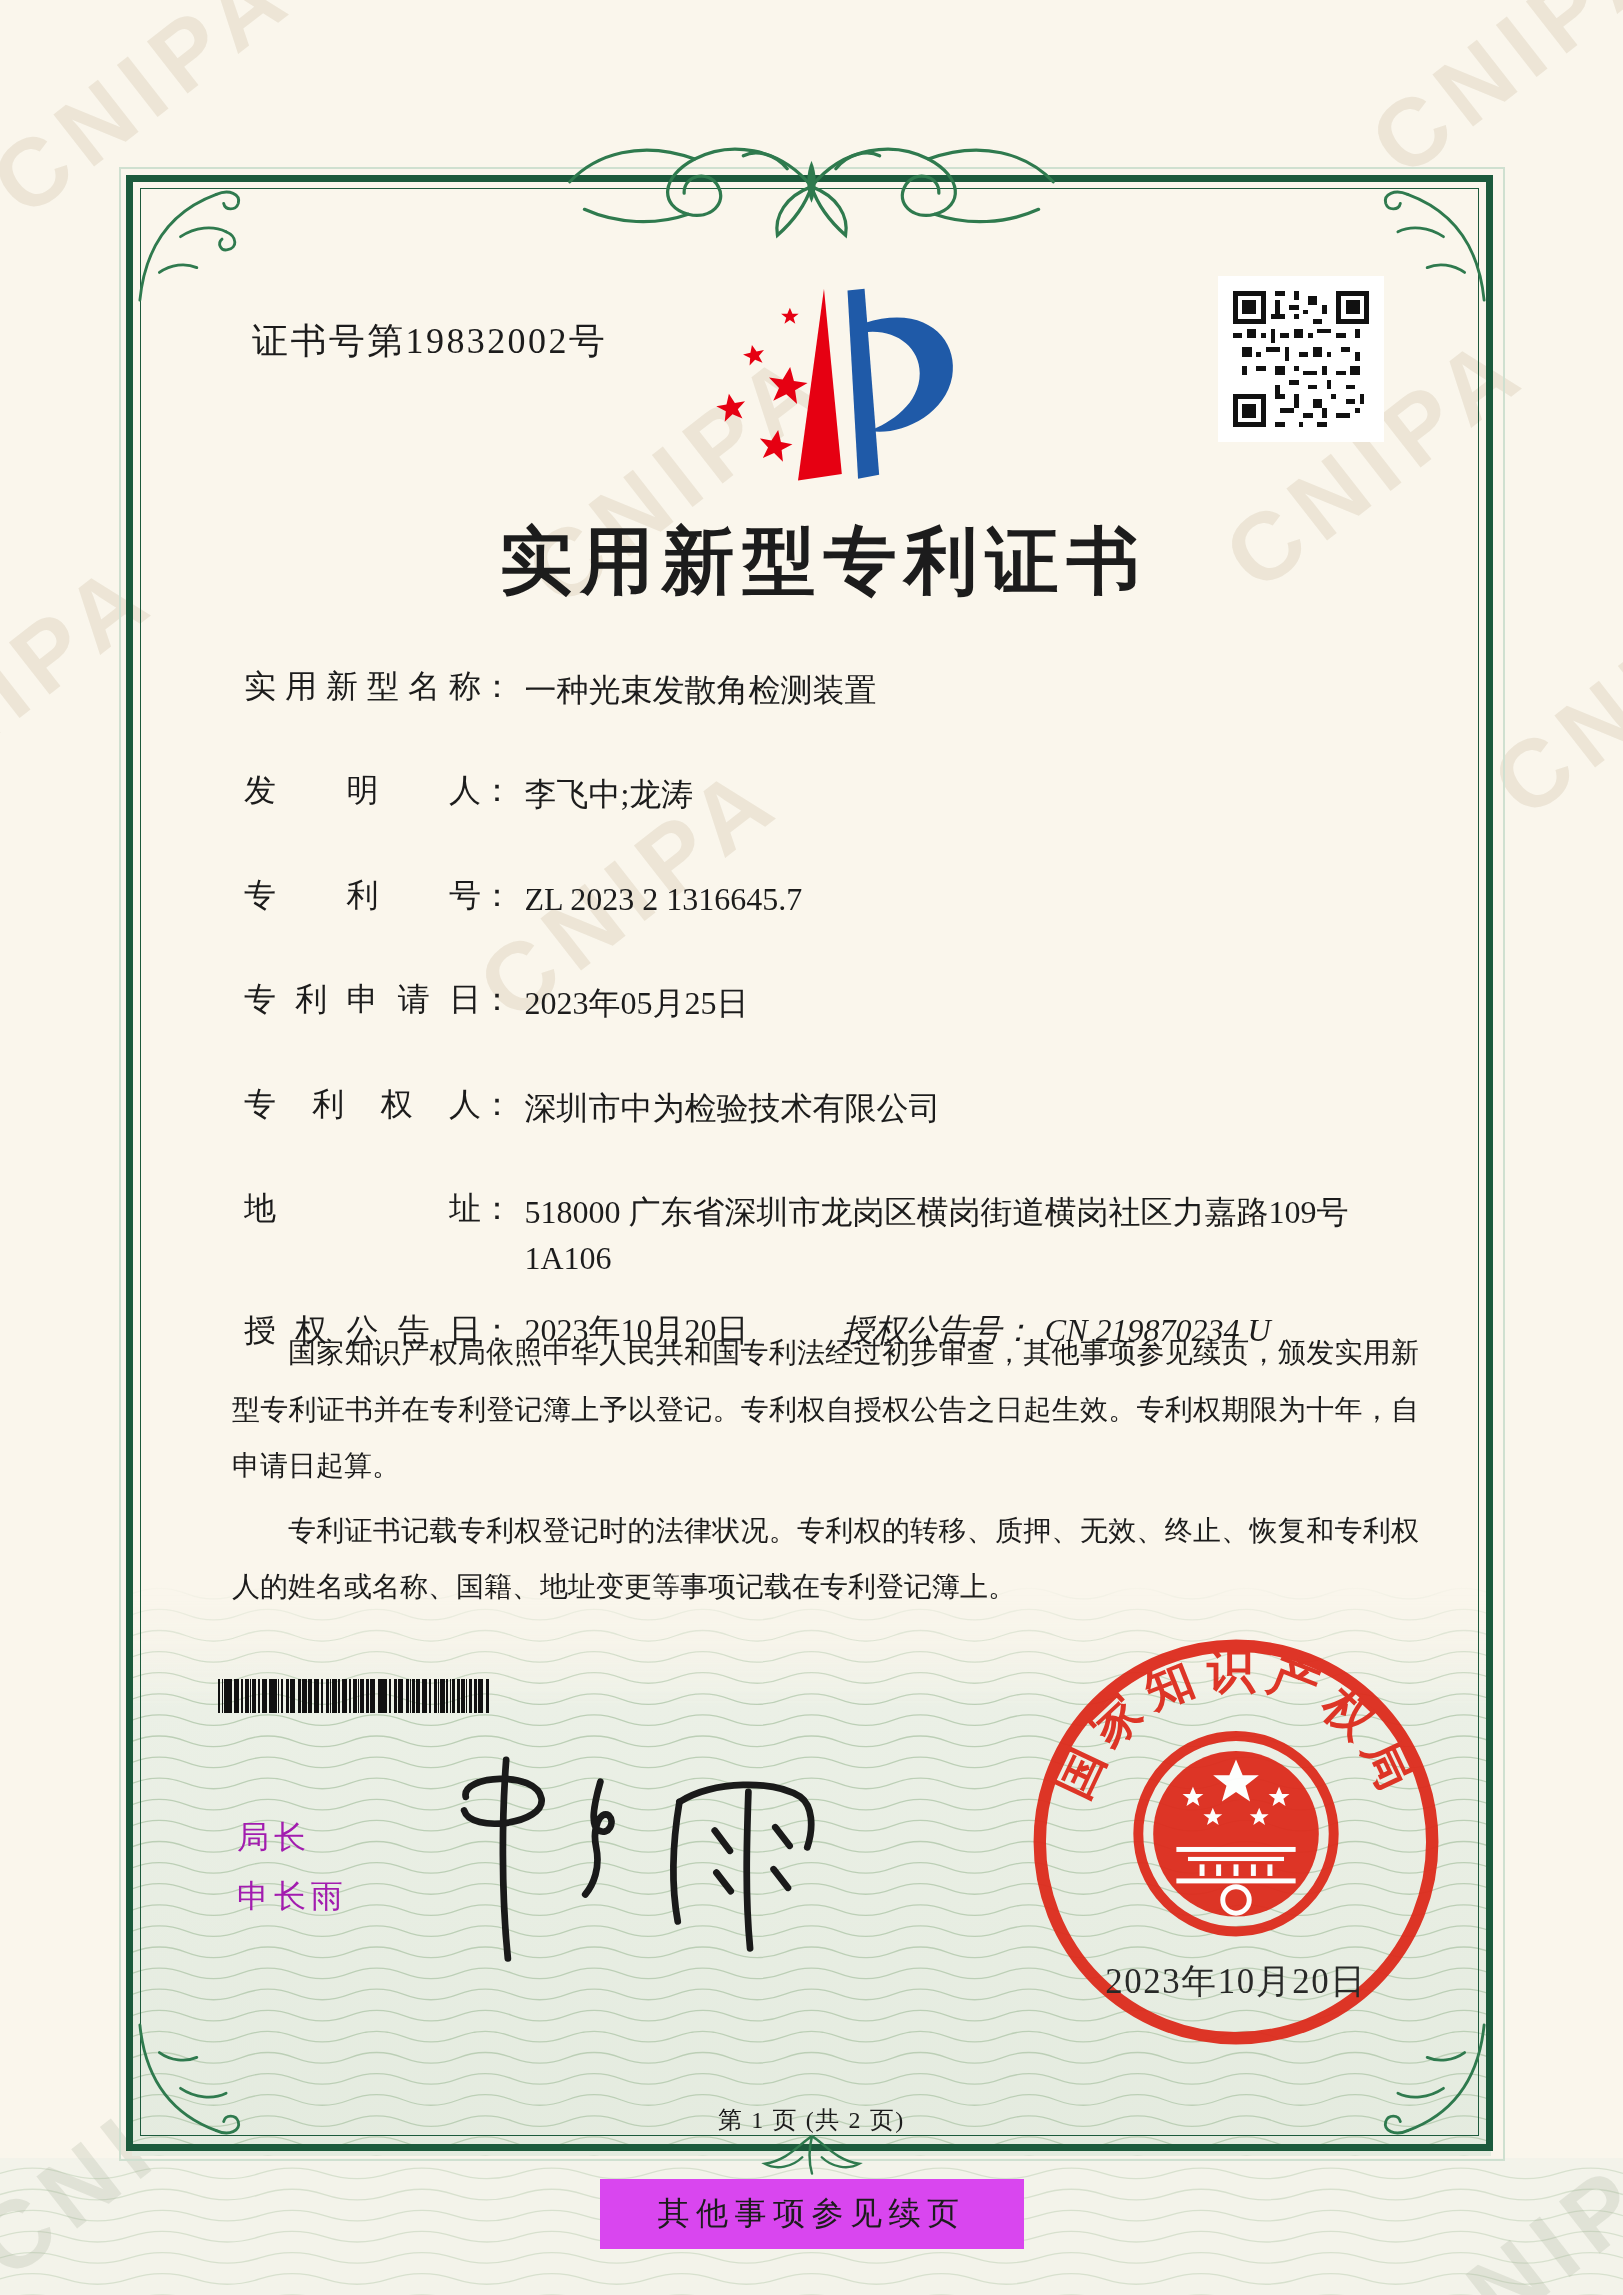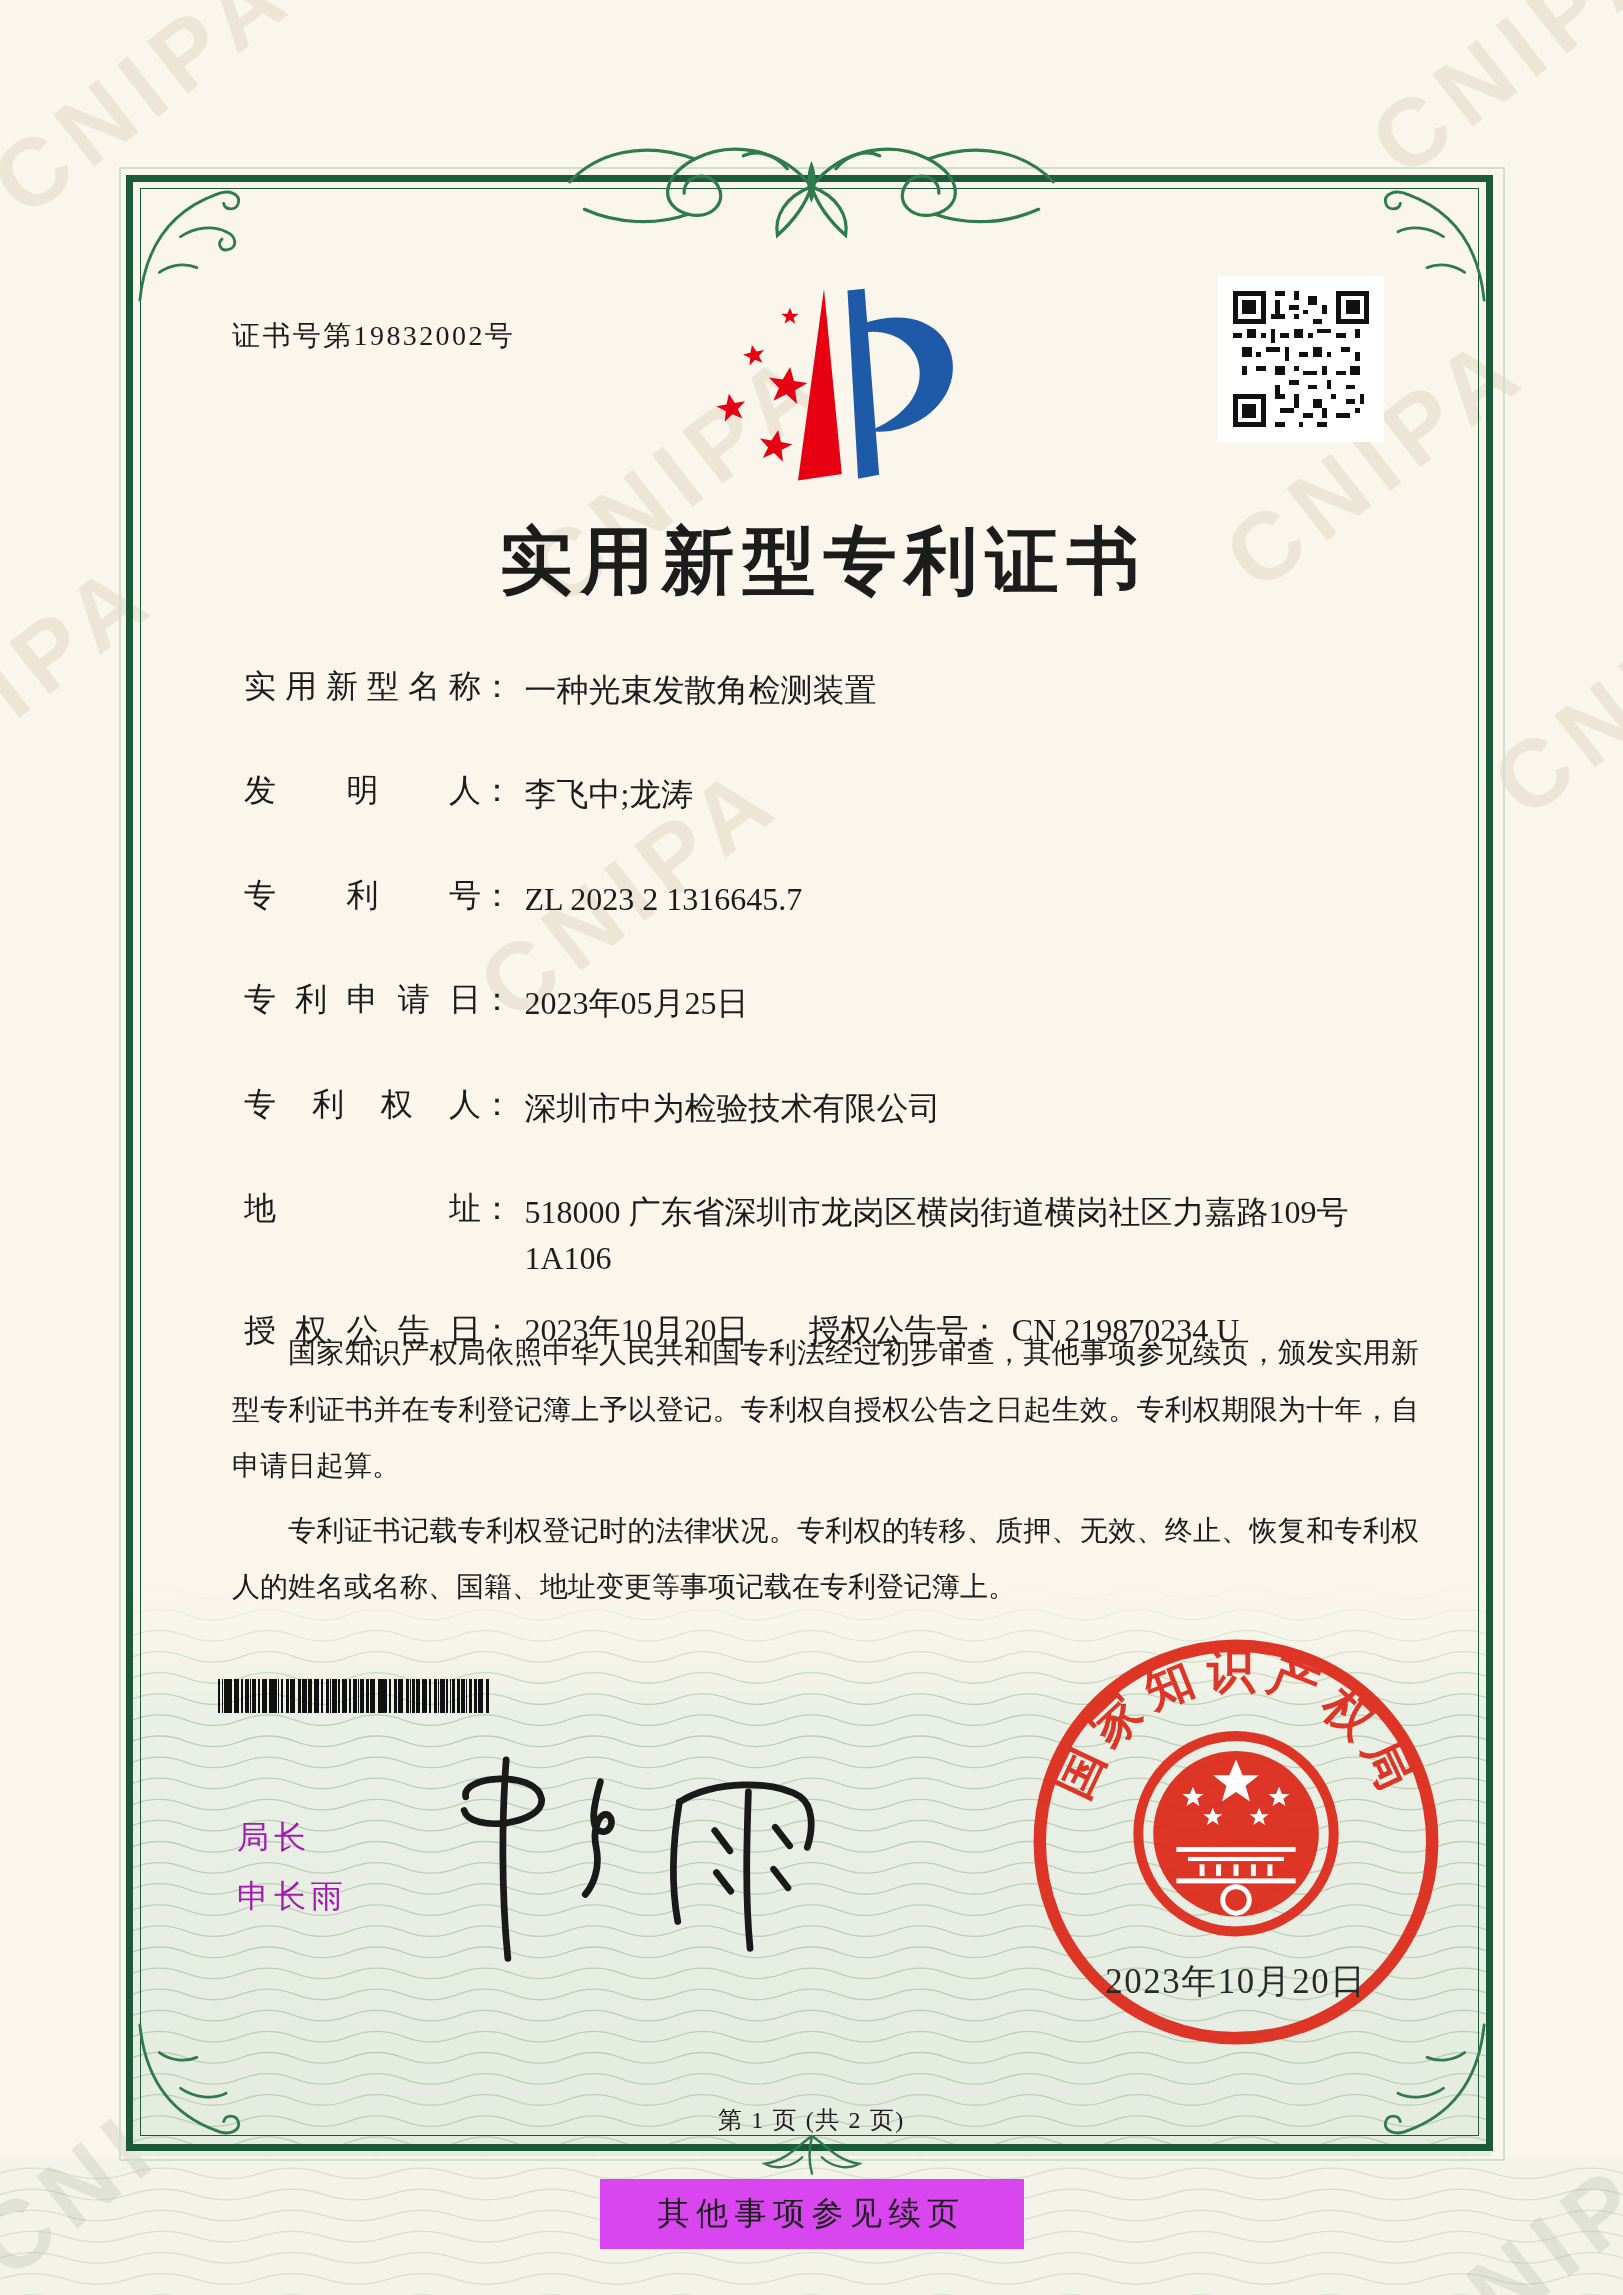--- a/index.html
+++ b/index.html
@@ -30,35 +30,35 @@
   .waves svg,.waves-lower svg{display:block;width:100%;height:100%;}
   
   .frame-outerline{position:absolute;left:119px;top:167px;width:1382px;height:1990px;
     border:2.4px solid #cfe0d0;z-index:3;}
   .frame-main{position:absolute;left:126px;top:175px;width:1367px;height:1976px;
     border:7.3px solid #1c5a3c;z-index:3;box-sizing:border-box;}
   .frame-inner{position:absolute;left:140px;top:188px;width:1339px;height:1948px;
     border:1.6px solid #1c5a3c;z-index:3;box-sizing:border-box;}
   .orn{position:absolute;z-index:4;}
   
-  .cert-no{position:absolute;left:232px;top:317px;font-size:28px;letter-spacing:2.4px;z-index:5;}
+  .cert-no{position:absolute;left:252px;top:317px;font-size:36px;letter-spacing:2.4px;z-index:5;}
   .logo{position:absolute;left:686px;top:274px;width:280px;height:248px;z-index:5;}
   .qr{position:absolute;left:1218px;top:276px;width:166px;height:166px;background:#fff;
       z-index:5;display:flex;align-items:center;justify-content:center;}
   .qr svg{width:136px;height:136px;}
   .title{position:absolute;left:12px;top:513px;width:100%;text-align:center;
     font-size:73px;font-weight:bold;letter-spacing:8px;z-index:5;}
   
   .fields{position:absolute;left:244px;top:667px;width:1173px;z-index:5;font-size:32px;}
   .f-row{display:flex;align-items:flex-start;margin-bottom:58px;line-height:1.2;}
   .f-label{display:inline-block;width:237px;text-align:justify;text-align-last:justify;flex:none;}
   .f-colon{flex:none;margin-right:11.4px;}
   .f-value{flex:1;min-width:0;line-height:1.45;}
   .grant-row{display:flex;align-items:flex-end;font-size:32px;line-height:1.2;}
-  .grant-pair2{margin-left:60px;display:flex;}
+  .grant-pair2{margin-left:93px;display:flex;font-style:italic;}
   
   .body-text{position:absolute;left:232px;top:1325px;width:1187px;z-index:5;
     font-size:28px;line-height:2.02;text-align:justify;}
   .body-text p{margin:0 0 8px 0;text-indent:2em;}
   
   .barcode{position:absolute;left:218px;top:1679px;width:271px;height:34px;z-index:5;
     background:
       repeating-linear-gradient(90deg,#111 0 2.4px,transparent 2.4px 5.7px),
       repeating-linear-gradient(90deg,#111 0 1.6px,transparent 1.6px 9px),
       repeating-linear-gradient(90deg,#111 0 0.8px,transparent 0.8px 4px);}

